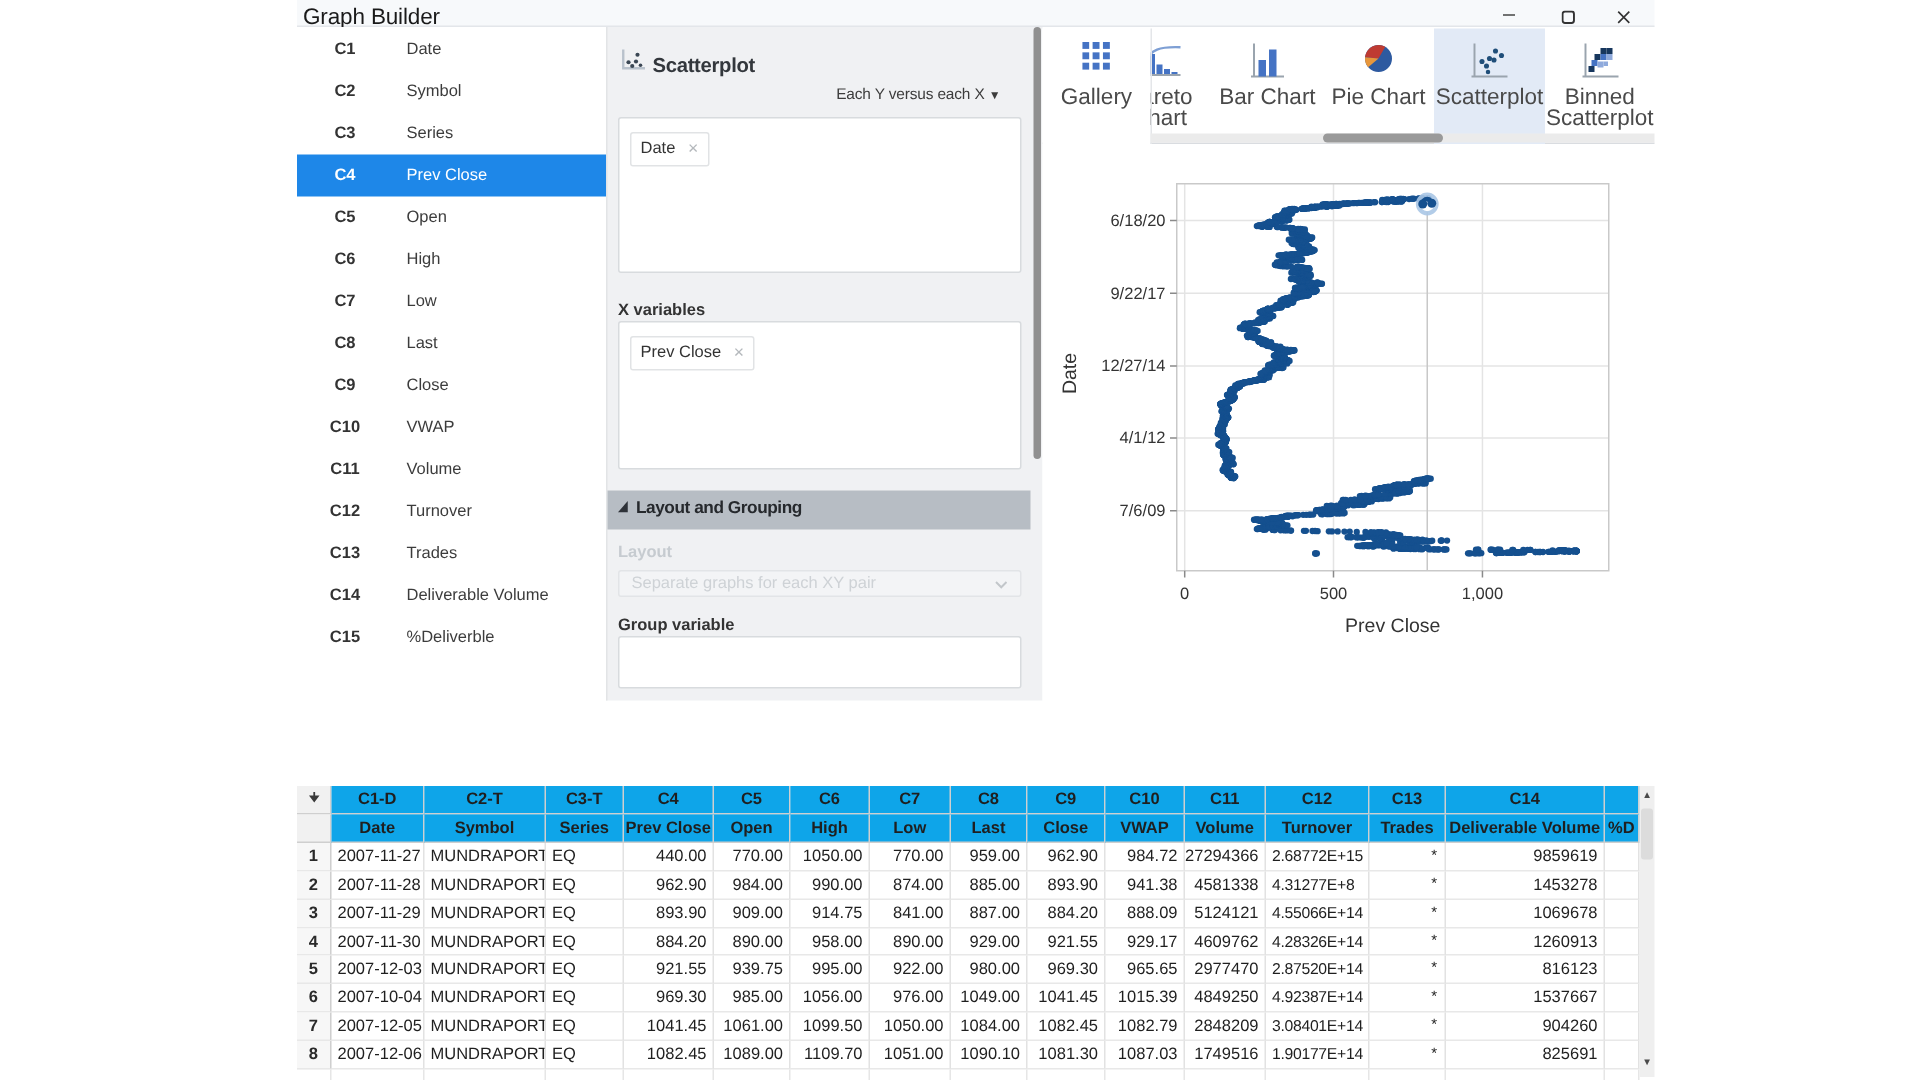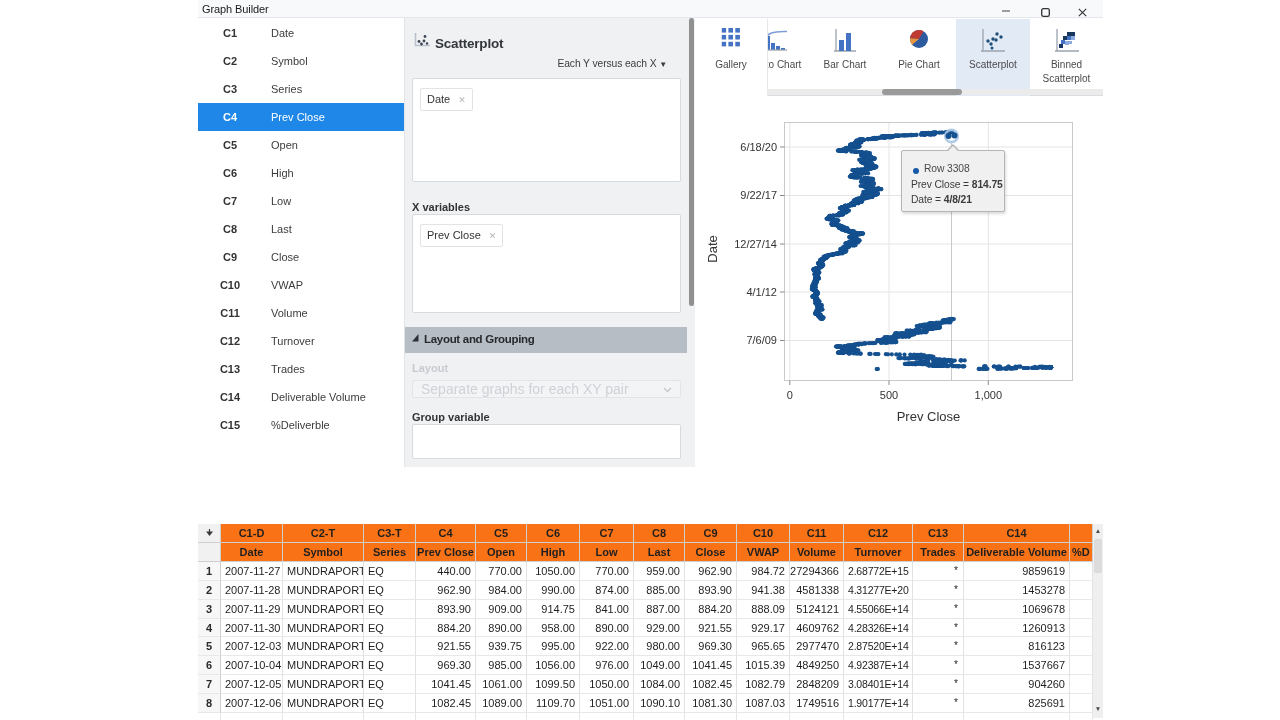--- a/index.html
+++ b/index.html
@@ -1,21 +1,21 @@
 <!DOCTYPE html>
 <html><head><meta charset="utf-8">
 <style>
 *{margin:0;padding:0;box-sizing:border-box}
 html,body{width:1280px;height:720px;background:#fff;overflow:hidden;
   font-family:"Liberation Sans",sans-serif;-webkit-font-smoothing:antialiased}
 #win{position:absolute;left:198px;top:0;width:905px;height:720px}
 
 
 #titlebar{position:absolute;left:0;top:0;width:905px;height:18px;background:#f7f9fb;border-bottom:1px solid #e3e6ea}
-#titlebar .t{position:absolute;left:4px;top:3px;font-size:11px;color:#1a1a1a;letter-spacing:-0.1px}
+#titlebar .t{position:absolute;left:4px;top:3px;font-size:15px;color:#1a1a1a;letter-spacing:-0.1px}
 .wbtn{position:absolute;top:0;width:30px;height:17px;text-align:center;color:#333}
 
 
 #leftpanel{position:absolute;left:0;top:18px;width:206px;height:449px;background:#fff}
 .crow{position:relative;height:28px;line-height:28px}
 .crow .cc{position:absolute;left:12px;width:40px;text-align:center;font-size:11px;font-weight:bold;color:#333}
 .crow .cn{position:absolute;left:73px;font-size:11px;color:#3c3c3c}
 .crow.sel{background:#1e87e8}
 .crow.sel .cc,.crow.sel .cn{color:#fff;font-weight:normal}
 .crow.sel .cc{font-weight:bold}
@@ -25,28 +25,28 @@
 #panel .hicon{position:absolute;left:9px;top:14px}
 #panel .htitle{position:absolute;left:30px;top:18px;font-size:13.5px;font-weight:bold;color:#33373c;letter-spacing:-0.2px}
 #panel .versus{position:absolute;right:28px;top:40px;font-size:10.3px;color:#3c3c3c;letter-spacing:-0.1px}
 #panel .lab{position:absolute;left:7px;font-size:11px;font-weight:bold;color:#333}
 #panel .box{position:absolute;left:7px;width:269px;background:#fff;border:1px solid #d8dbde;border-radius:2px}
 .chip{position:absolute;left:7px;top:9px;height:23px;background:#fff;border:1px solid #e1e3e5;border-radius:2px;font-size:11px;color:#333;line-height:21px;padding:0 6px}
 .chip .x{color:#b4b8bc;margin-left:8px;font-size:9px}
 #grpbar{position:absolute;left:0px;top:309px;width:282px;height:26px;background:#b7bdc4}
 #grpbar .tri{position:absolute;left:7px;top:7px}
 #grpbar .t{position:absolute;left:19px;top:6px;font-size:11.5px;font-weight:bold;color:#26292d;letter-spacing:-0.3px}
-#panel .dd{position:absolute;left:7px;top:362px;width:269px;height:18px;background:#f3f4f6;border:1px solid #e2e4e7;border-radius:2px;font-size:14px;color:#ced2d6;line-height:16px;padding:0 8px}
+#panel .dd{position:absolute;left:7px;top:362px;width:269px;height:18px;background:#f3f4f6;border:1px solid #e2e4e7;border-radius:2px;font-size:11px;color:#ced2d6;line-height:16px;padding:0 8px}
 
 #pscroll{position:absolute;left:284px;top:0px;width:5px;height:288px;background:#909090;border-radius:3px}
 
 
 #gallery{position:absolute;left:497px;top:19px;width:408px;height:77px;background:#fff;border-bottom:1px solid #d9dce0}
 .gcell{position:absolute;top:0;height:77px;width:74px;text-align:center}
-.gcell .glab{position:absolute;top:39px;width:100%;font-size:10px;color:#4a4a4a;line-height:14px}
+.gcell .glab{position:absolute;top:39px;width:100%;font-size:15px;color:#4a4a4a;line-height:14px}
 .gcell .gic{position:absolute;top:9px;left:50%;transform:translateX(-50%)}
 #gsel{background:#e2eaf6}
 #gsep{position:absolute;left:72px;z-index:3;top:0;width:1px;height:77px;background:#e4e6e9}
 #hsb{position:absolute;left:72px;top:70px;width:336px;z-index:4;height:6px;background:#ebebeb}
 #hsb .thumb{position:absolute;left:115px;top:0;width:80px;height:6px;background:#9a9a9a;border-radius:3px}
 
 
 #chart{position:absolute;left:497px;top:96px;width:408px;height:371px;background:#fff}
 
 
@@ -55,21 +55,21 @@
 #bhelp{left:16px;width:80px}
 #breset{left:104px;width:82px}
 #bcreate{left:720px;width:83px;background:#36618e;border-color:#36618e;color:#fff}
 #bcancel{left:809px;width:83px}
 
 
 #dtable{position:absolute;left:0;top:524px;width:889px;height:196px;background:#fff;font-size:11px}
 .tr{position:absolute;left:0;width:889px}
 .th1{top:0;height:19px}
 .th2{top:19px;height:19px}
-.th1 .td,.th2 .td{background:#f97316;border-right:1px solid #cfcfcf;border-bottom:1px solid #cfcfcf;font-weight:bold;color:#1f1f1f}
+.th1 .td,.th2 .td{background:#0ea5e9;border-right:1px solid #cfcfcf;border-bottom:1px solid #cfcfcf;font-weight:bold;color:#1f1f1f}
 .td{position:absolute;top:0;height:100%;line-height:18px;overflow:hidden;white-space:nowrap}
 .hc{text-align:center}
 .dr .td{border-right:1px solid #e2e2e2;border-bottom:1px solid #e8e8e8;color:#1f1f1f}
 .dr .rn{background:#f7f7f7;text-align:right;padding-right:8px;font-size:11px;color:#2a2a2a;border-right:1px solid #cfcfcf;font-weight:bold}
 .th1 .c0,.th2 .c0{background:#f1f1f1;text-align:center}
 .ar{text-align:right;padding-right:4px}
 .al{text-align:left;padding-left:4px}
 .ast{text-align:right;padding-right:5px;color:#8a8a8a;font-size:10px}
 .sci{font-size:10.5px;letter-spacing:-0.2px}
 .c0{left:0px;width:23px}
@@ -4108,28 +4108,20 @@
 <circle cx="947.9" cy="132.2" r="2.1"></circle>
 <circle cx="947.6" cy="132.2" r="2.1"></circle>
       </g>
       <g transform="translate(-695 -96)">
         <circle cx="951.5" cy="136" r="6.2" fill="none" stroke="#aac6e6" stroke-width="2.8" opacity="0.9"></circle>
         <circle cx="948.5" cy="136" r="3" fill="#15508f"></circle>
         <circle cx="954.5" cy="135.5" r="3" fill="#15508f"></circle>
       </g>
     </svg>
     
-    <div style="position:absolute;left:206px;top:54px;width:104px;height:62px;background:#f0f0f0;border:1px solid #b5b5b5;border-radius:2px;box-shadow:1px 2px 3px rgba(0,0,0,0.15)">
-      <div style="position:absolute;left:44px;top:-7px;width:0;height:0;border-left:7px solid transparent;border-right:7px solid transparent;border-bottom:7px solid #b5b5b5"></div>
-      <div style="position:absolute;left:45px;top:-5px;width:0;height:0;border-left:6px solid transparent;border-right:6px solid transparent;border-bottom:6px solid #f0f0f0"></div>
-      <div style="position:absolute;left:11px;top:17px;width:6px;height:6px;border-radius:50%;background:#1558a8"></div>
-      <div style="position:absolute;left:22px;top:12px;font-size:10.3px;color:#4a4a4a;white-space:nowrap;letter-spacing:-0.1px">Row 3308</div>
-      <div style="position:absolute;left:9px;top:28px;font-size:10.3px;color:#3c3c3c;white-space:nowrap;letter-spacing:-0.1px">Prev Close = <b>814.75</b></div>
-      <div style="position:absolute;left:9px;top:43px;font-size:10.3px;color:#3c3c3c;white-space:nowrap;letter-spacing:-0.1px">Date = <b>4/8/21</b></div>
-    </div>
   </div>
 
 
   <div id="dtable">
 <div class="tr th1">
         <div class="td c0"><svg width="9" height="9" viewBox="0 0 9 9">
             <path d="M4.5 1v5M2.2 4l2.3 3 2.3-3z" stroke="#3a3a3a" stroke-width="1.2" fill="#3a3a3a"></path>
           </svg></div>
         <div class="td c1 hc">C1-D</div>
         <div class="td c2 hc">C2-T</div>
@@ -4190,21 +4182,21 @@
           <div class="td c2 al">MUNDRAPORT</div>
           <div class="td c3 al">EQ</div>
           <div class="td c4 ar">962.90</div>
           <div class="td c5 ar">984.00</div>
           <div class="td c6 ar">990.00</div>
           <div class="td c7 ar">874.00</div>
           <div class="td c8 ar">885.00</div>
           <div class="td c9 ar">893.90</div>
           <div class="td c10 ar">941.38</div>
           <div class="td c11 ar">4581338</div>
-          <div class="td c12 al sci">4.31277E+20</div>
+          <div class="td c12 al sci">4.31277E+8</div>
           <div class="td c13 ast">*</div>
           <div class="td c14 ar">1453278</div>
           <div class="td c15"></div>
         </div>
 <div class="tr dr" style="top:37.7px;height:18.85px">
           <div class="td c0 rn">3</div>
           <div class="td c1 al">2007-11-29</div>
           <div class="td c2 al">MUNDRAPORT</div>
           <div class="td c3 al">EQ</div>
           <div class="td c4 ar">893.90</div>

